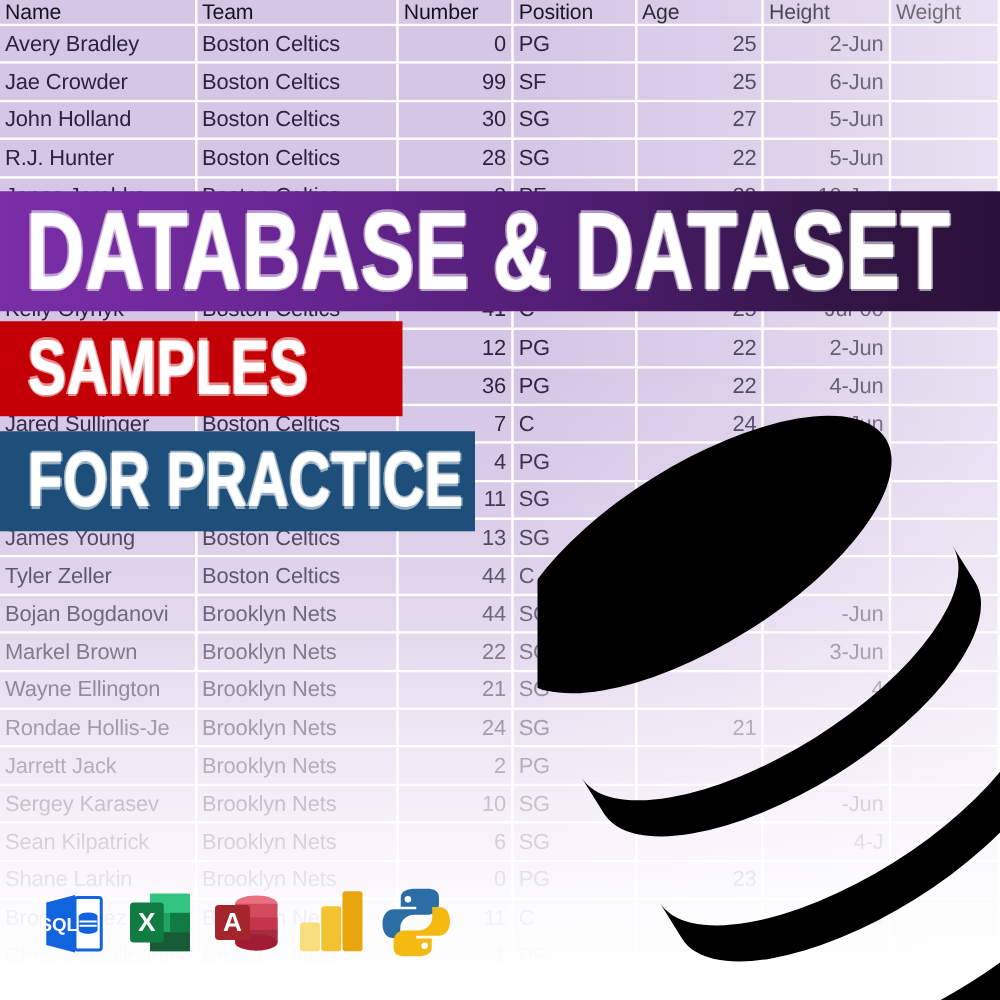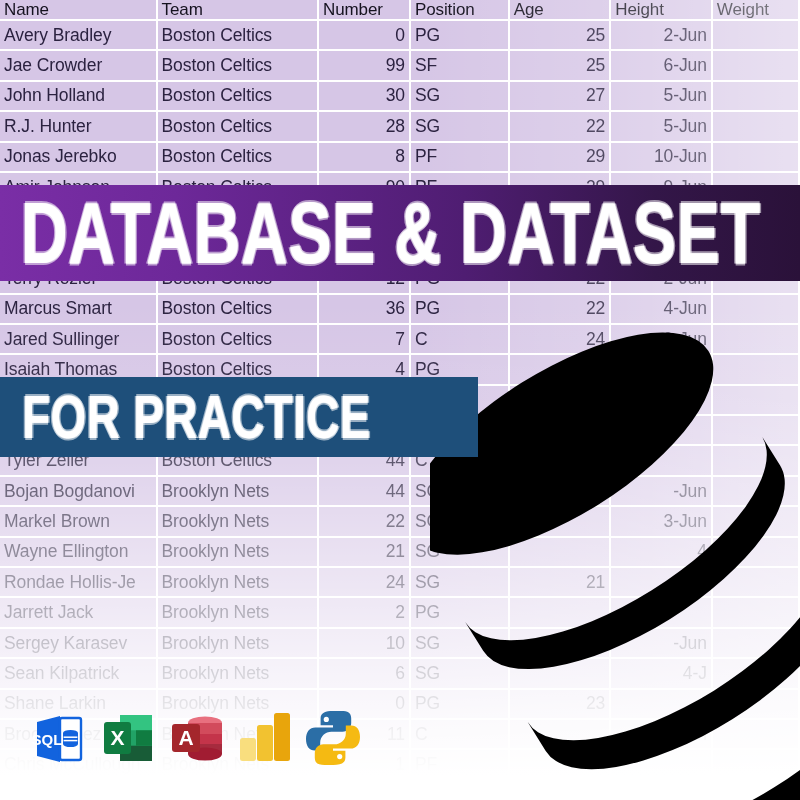--- a/index.html
+++ b/index.html
@@ -77,21 +77,20 @@
     width:400px;height:470px;
     pointer-events:none;
   }
 
   
   .banner{
     position:absolute;
     display:flex;
     align-items:center;
     box-sizing:border-box;
-    margin-top:32px;
   }
   .banner .btext{
     color:#ffffff;
     font-weight:700;
     font-family:"Liberation Sans", sans-serif;
     letter-spacing:0.5px;
     transform:scaleX(0.74);
     transform-origin:left center;
     white-space:nowrap;
     text-shadow:
@@ -106,21 +105,21 @@
   }
   #banner-title .btext{font-size:88px;padding-left:28px;line-height:1;}
 
   #banner-samples{
     left:0;top:257px;width:322px;height:76px;
     background:#c20006;
   }
   #banner-samples .btext{font-size:62px;padding-left:30px;line-height:1;}
 
   #banner-practice{
-    left:0;top:345px;width:478px;height:80px;
+    left:0;top:345px;width:380px;height:80px;
     background:#1e4f7a;
   }
   #banner-practice .btext{font-size:62px;padding-left:30px;line-height:1;}
 
   
   #icon-strip{
     position:absolute;left:27px;top:700px;
     display:flex;align-items:flex-end;
     height:72px;
   }
@@ -384,20 +383,23 @@
       <path d="M 30 230 A 175 72 0 0 0 380 230 L 380 196 A 175 72 0 0 1 30 196 Z" fill="#000000"></path>
       <path d="M 30 348 A 175 72 0 0 0 380 348 L 380 314 A 175 72 0 0 1 30 314 Z" fill="#000000"></path>
       <path d="M 30 462 A 175 72 0 0 0 380 462 L 380 428 A 175 72 0 0 1 30 428 Z" fill="#000000"></path>
     </g>
   </svg>
 
   <div class="banner" id="banner-title">
     <span class="btext">DATABASE &amp; DATASET</span>
   </div>
 
+  <div class="banner" id="banner-samples">
+    <span class="btext">SAMPLES</span>
+  </div>
 
   <div class="banner" id="banner-practice">
     <span class="btext">FOR PRACTICE</span>
   </div>
 
   <div id="icon-strip">
 
     <svg class="tech-icon" viewBox="0 0 68 68" xmlns="http://www.w3.org/2000/svg">
       <path d="M33 12 L33 58 L10 52 L10 18 Z" fill="#1263DE"></path>
       <rect x="33" y="14" width="21" height="42" rx="2" fill="#ffffff" stroke="#1263DE" stroke-width="2.4"></rect>

